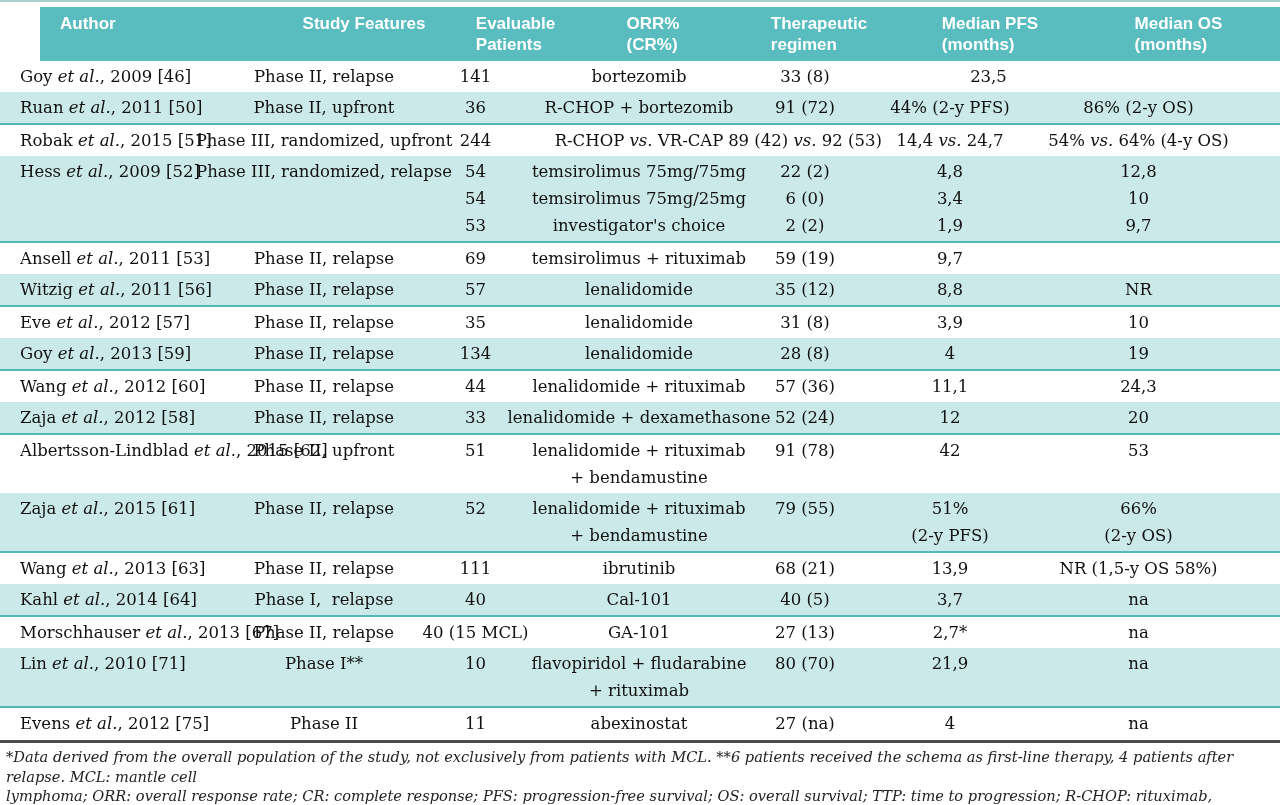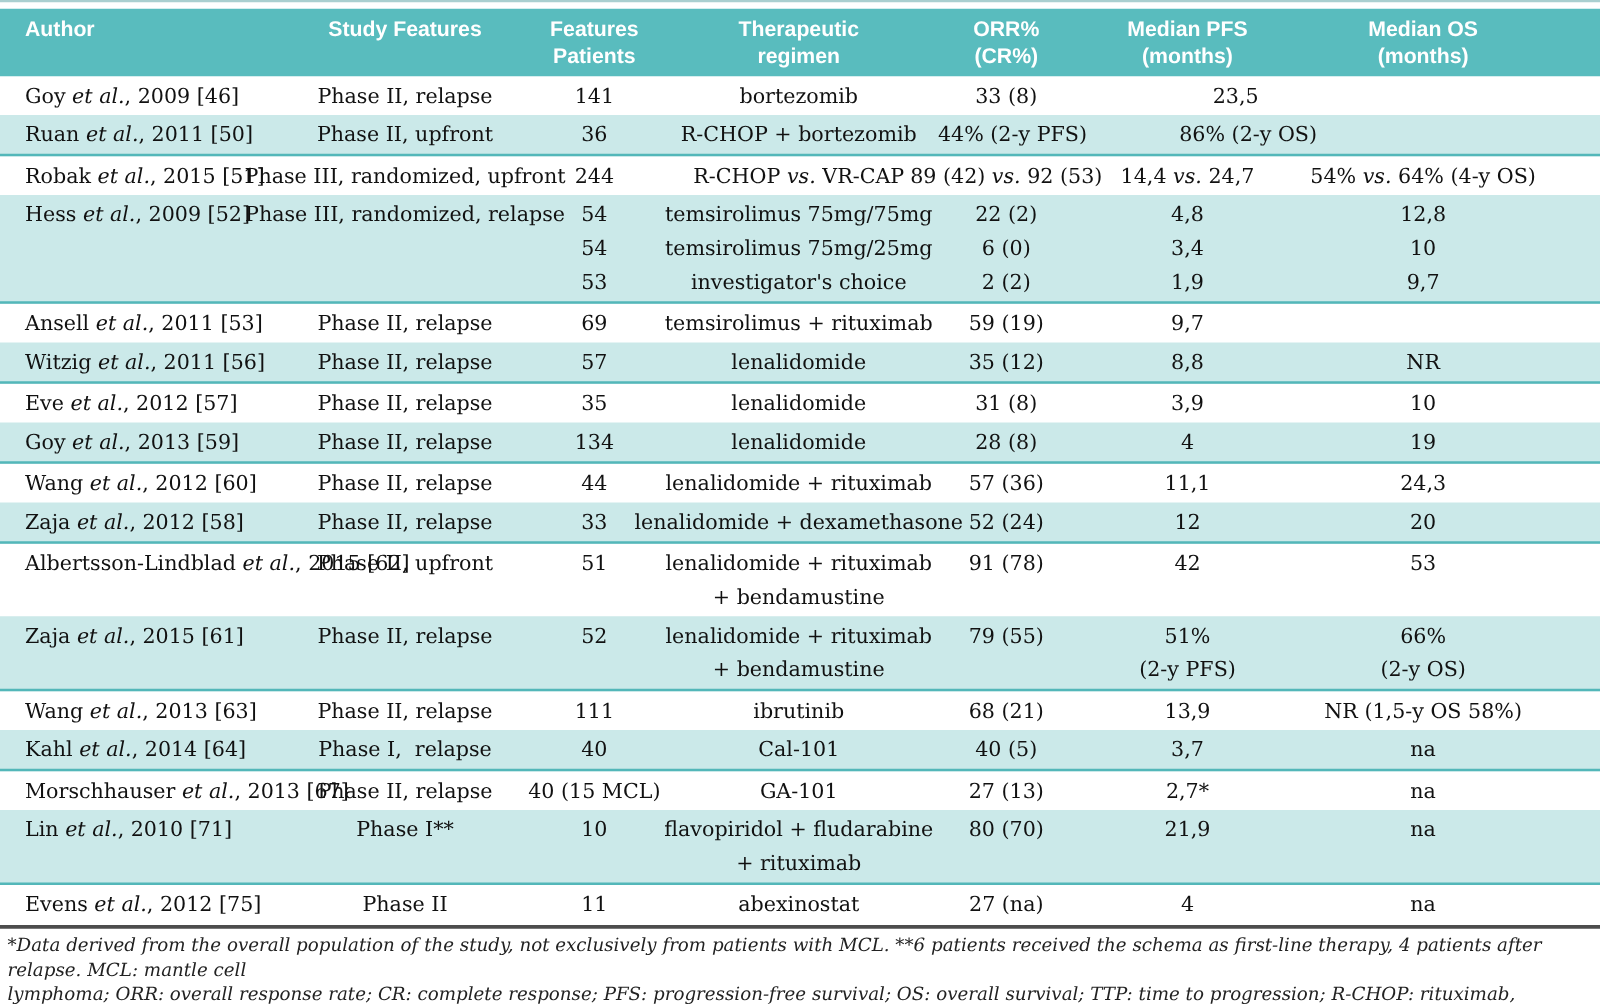--- a/index.html
+++ b/index.html
@@ -7,23 +7,23 @@
     width:1280px;height:805px;overflow:hidden;background:#ffffff;
     font-family:"DejaVu Serif", serif;color:#111;
   }
   .page{width:1280px;}
   .top-rule{height:2px;background:#aacfd0;}
   .top-gap{height:5px;background:#fff;}
 
   
   .thead{display:flex;background:#59BCBE;color:#fff;
     font-family:"Liberation Sans", sans-serif;font-weight:bold;
-    font-size:17px;line-height:21px;}
+    font-size:17px;line-height:21px;margin-left:40px;}
   .thead .cell{padding-top:6px;padding-bottom:6px;}
-  .thead span{white-space:pre-line;text-align:center;display:block;}
+  .thead span{white-space:pre-line;text-align:left;display:block;}
   .thead .c-author span{text-align:left;}
 
   
   .row{display:flex;}
   .cell{flex:none;display:flex;justify-content:center;align-items:flex-start;
     padding-top:2px;padding-bottom:2px;box-sizing:border-box;}
   .cell-text{white-space:pre;text-align:center;line-height:27px;font-size:16.5px;flex:none;}
   .c-author{width:240px;justify-content:flex-start;padding-left:20px;}
   .c-author .cell-text{text-align:left;}
   .c-features{width:168px;}
@@ -50,31 +50,31 @@
   <div class="top-gap"></div>
 
   <div class="thead row">
     <div class="cell c-author">
         <span>Author</span>
       </div>
     <div class="cell c-features">
         <span>Study Features</span>
       </div>
     <div class="cell c-patients">
-        <span>Features
+        <span>Evaluable
 Patients</span>
+      </div>
+    <div class="cell c-orr">
+        <span>ORR%
+(CR%)</span>
       </div>
     <div class="cell c-regimen">
         <span>Therapeutic
 regimen</span>
       </div>
-    <div class="cell c-orr">
-        <span>ORR%
-(CR%)</span>
-      </div>
     <div class="cell c-pfs">
         <span>Median PFS
 (months)</span>
       </div>
     <div class="cell c-os">
         <span>Median OS
 (months)</span>
       </div>
   </div>
 
@@ -105,20 +105,23 @@
           <span class="cell-text fmt">Ruan <i>et al.</i>, 2011 [50]</span>
         </div>
       <div class="cell c-features">
           <span class="cell-text fmt">Phase II, upfront</span>
         </div>
       <div class="cell c-patients">
           <span class="cell-text fmt">36</span>
         </div>
       <div class="cell c-regimen">
           <span class="cell-text fmt">R-CHOP + bortezomib</span>
+        </div>
+      <div class="cell c-orr">
+          <span class="cell-text fmt">91 (72)</span>
         </div>
       <div class="cell c-pfs">
           <span class="cell-text fmt">44% (2-y PFS)</span>
         </div>
       <div class="cell c-os">
           <span class="cell-text fmt">86% (2-y OS)</span>
         </div>
     </div>
 
     <div class="row">

